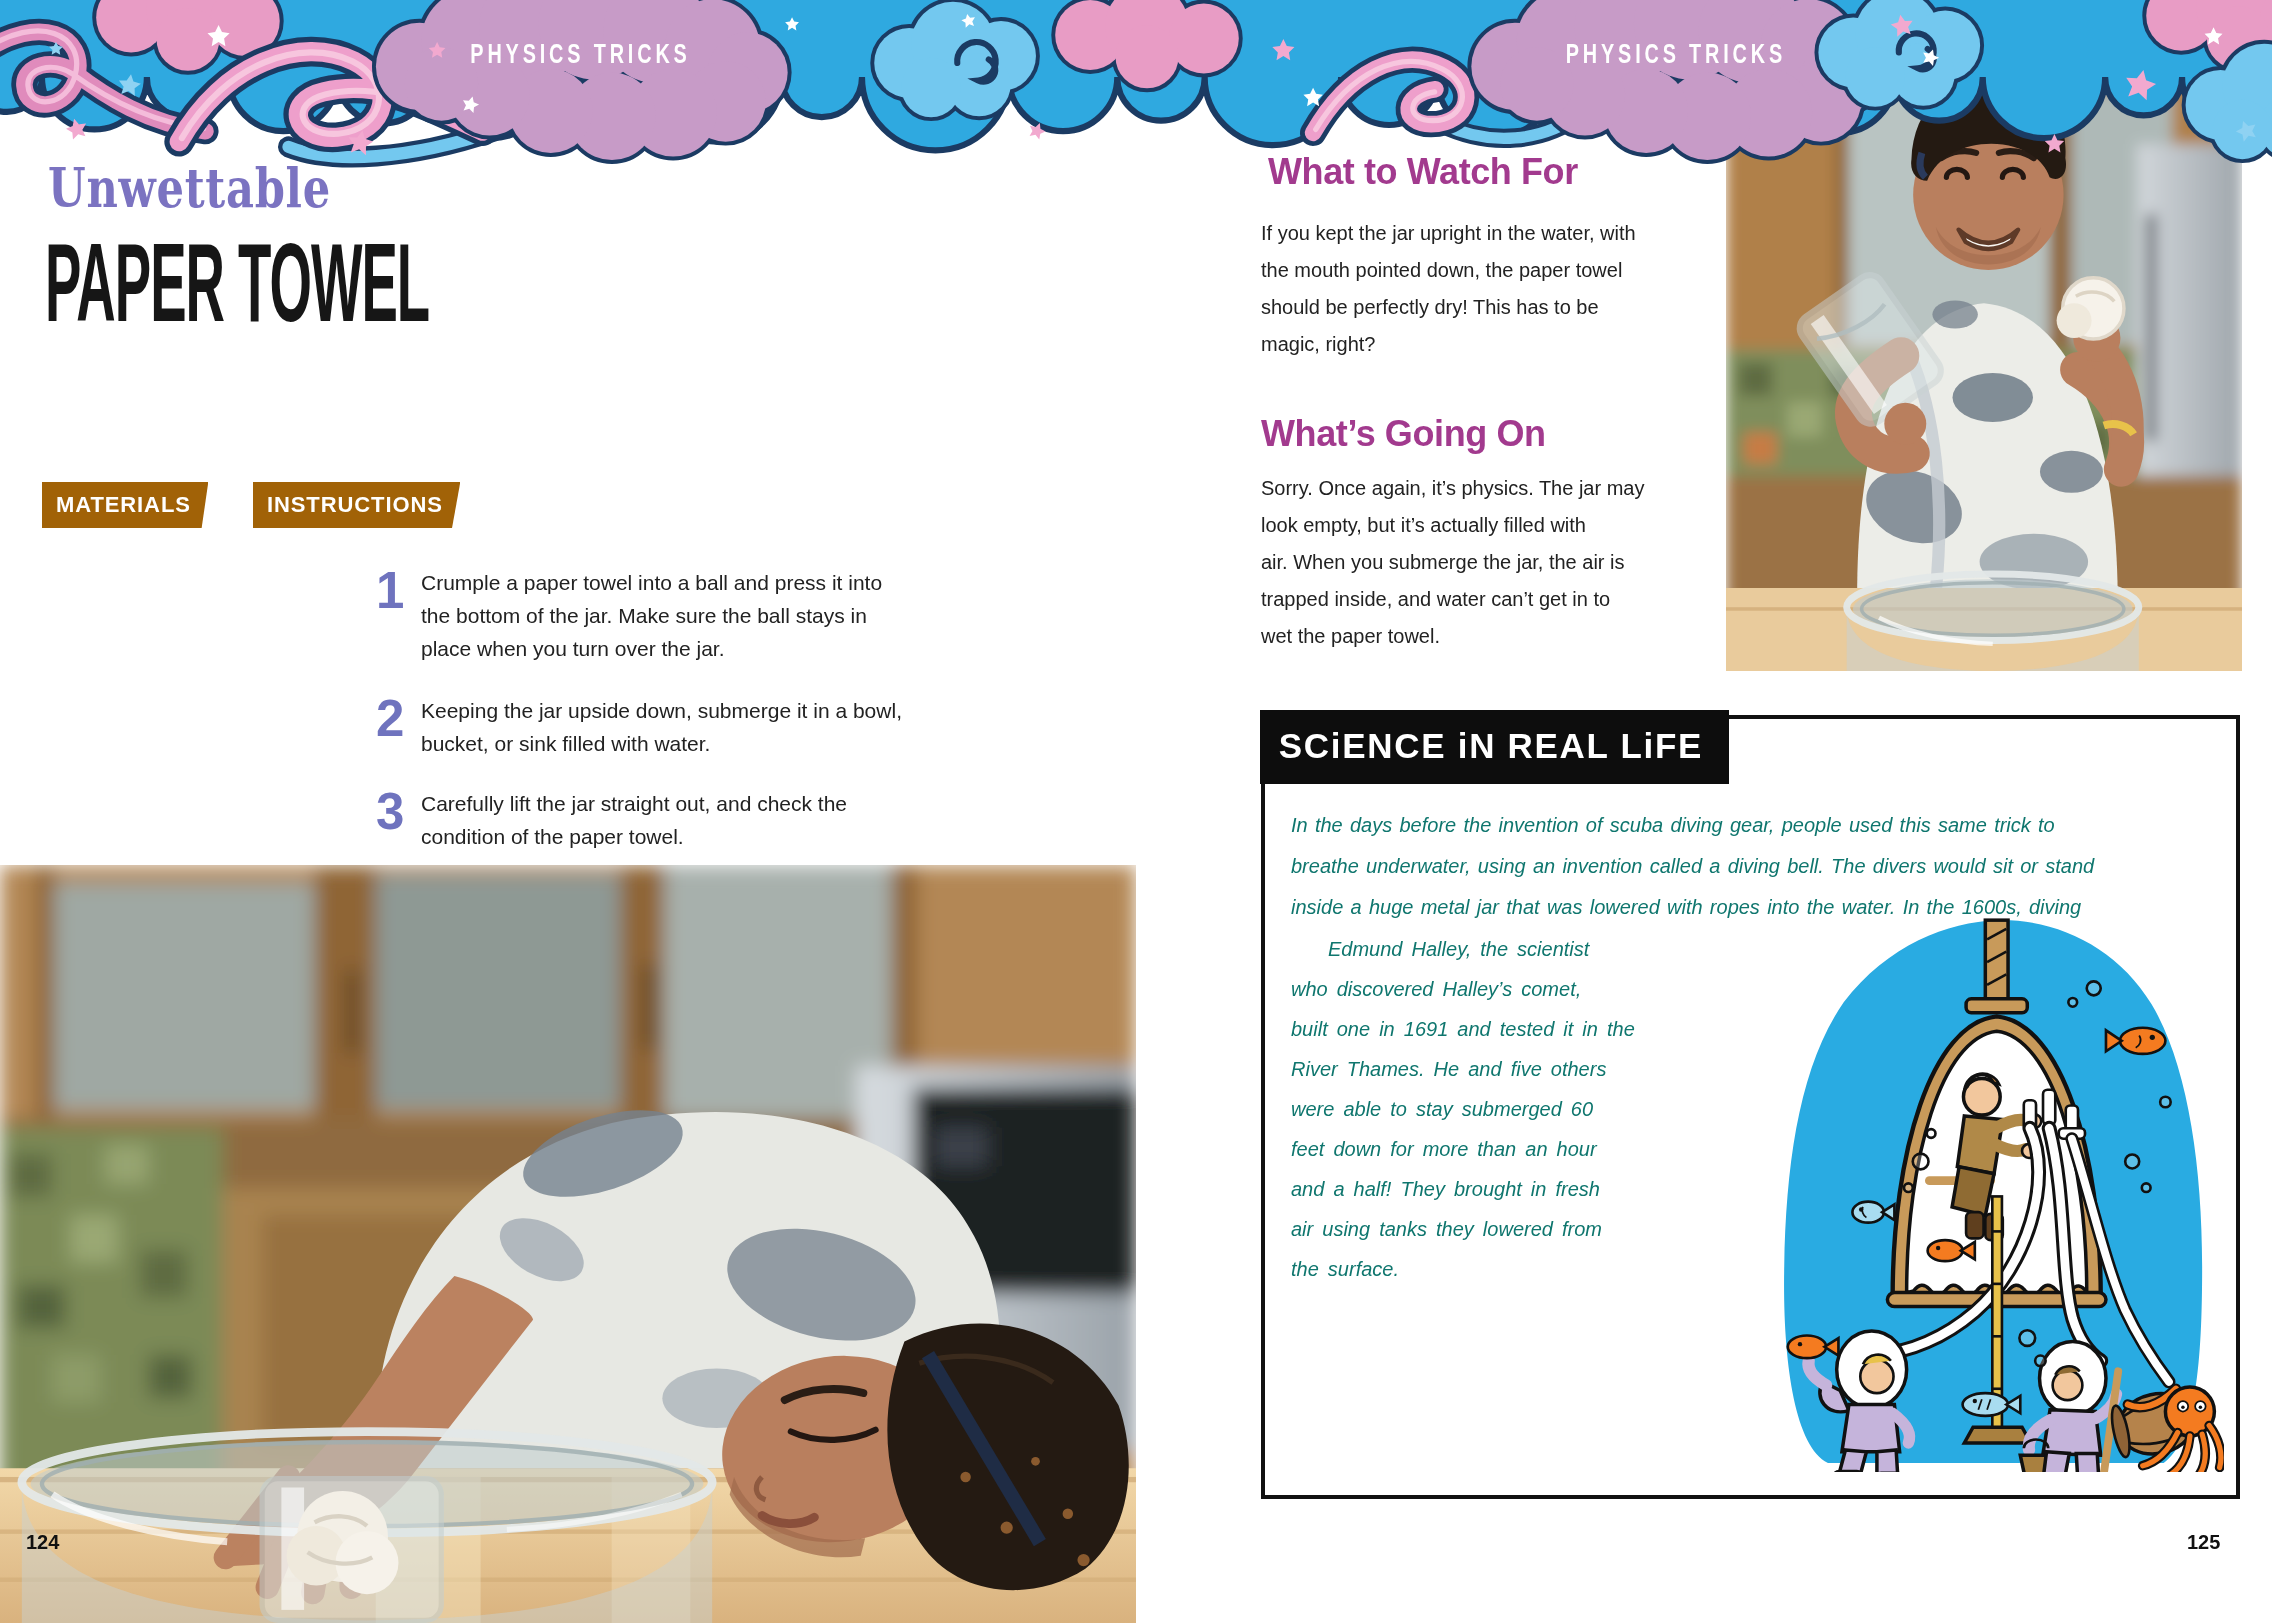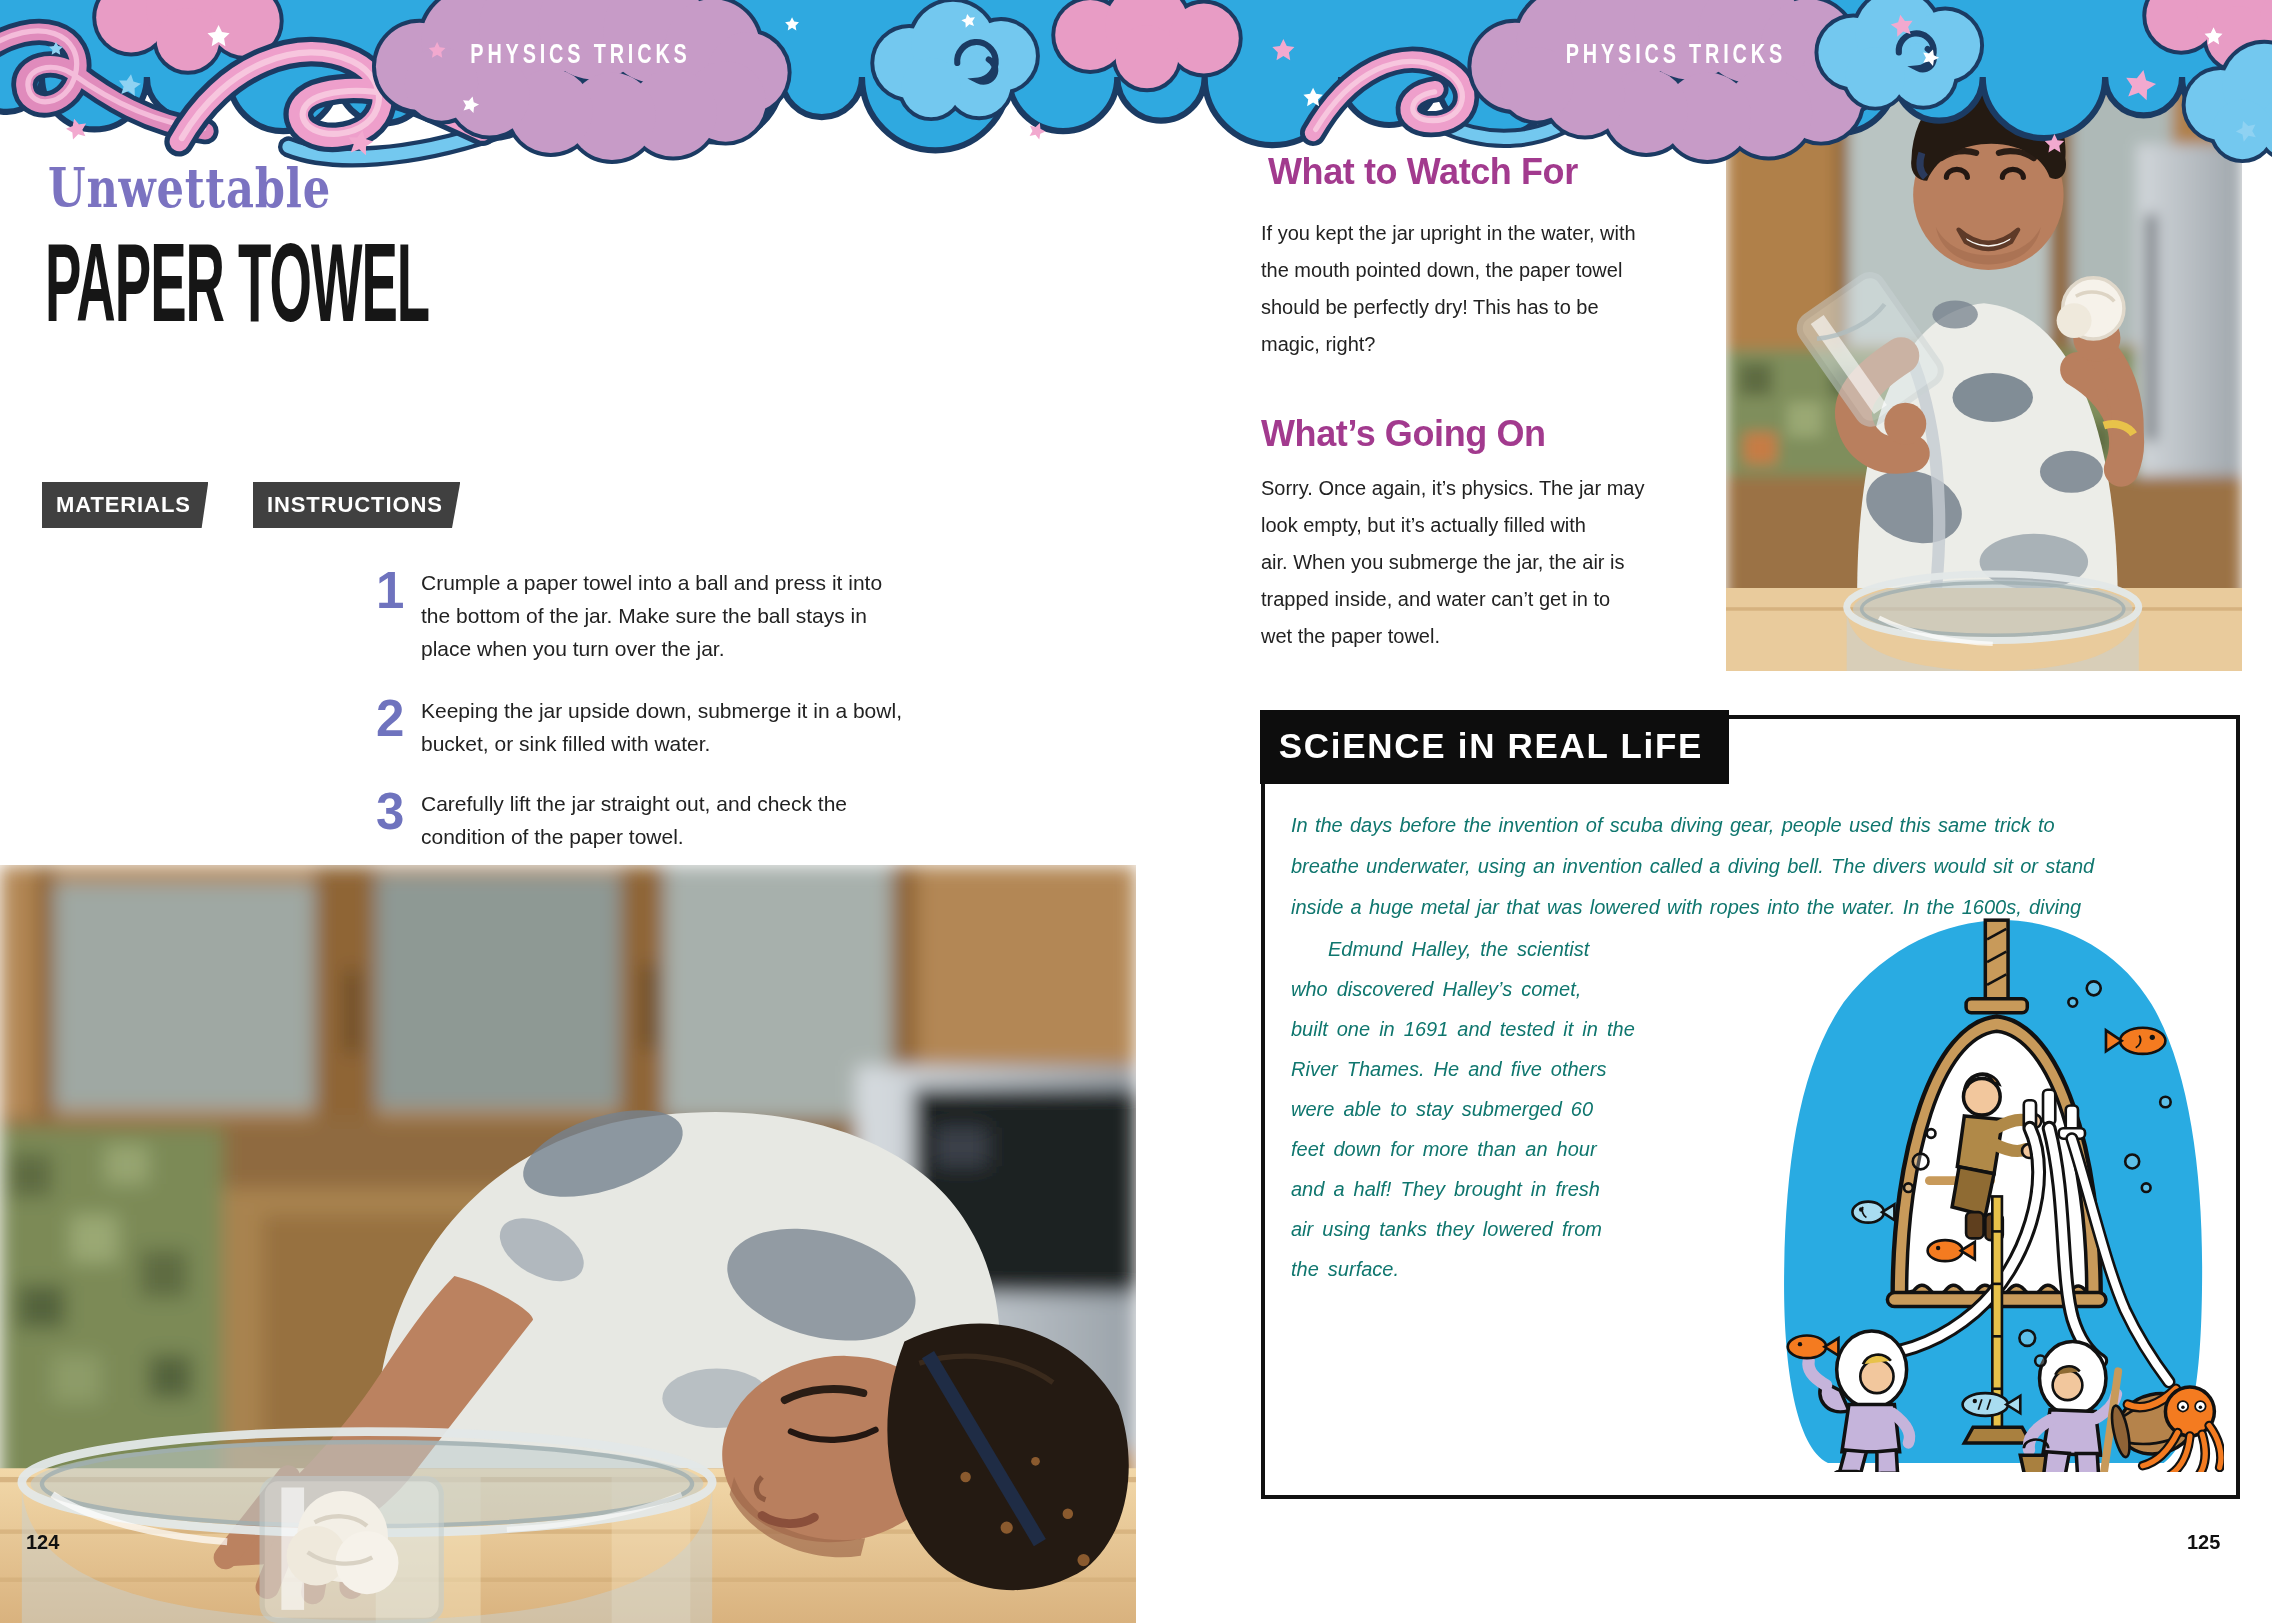--- a/index.html
+++ b/index.html
@@ -11,21 +11,21 @@
   
   #banner{left:0;top:0;width:2273px;height:188px;z-index:50;}
 
   
   #title-script{left:48px;top:156px;font-family:"DejaVu Serif",serif;font-weight:bold;
     font-size:54px;color:#7B73C1;transform:scaleX(.80);transform-origin:0 0;letter-spacing:0.9px;}
   #title-main{left:45px;top:220px;font-weight:900;font-size:91px;color:#161616;
     letter-spacing:-1.7px;transform:scale(.60,1.22);transform-origin:0 0;}
   #subtitle{left:49px;top:367px;width:787px;font-size:25px;font-weight:bold;
     color:#A13B90;line-height:38px;letter-spacing:-0.2px;}
-  .hdr-box{background:#404040;color:#ffffff;font-weight:bold;font-size:22px;letter-spacing:0.9px;
+  .hdr-box{background:#a16207;color:#ffffff;font-weight:bold;font-size:22px;letter-spacing:0.9px;
     padding:9.6px 17.5px 10.5px 14px;clip-path:polygon(0 0,100% 0,96% 100%,0 100%);}
   #materials-box{left:42px;top:482px;}
   #instructions-box{left:253px;top:482px;}
   #materials-list{left:50px;top:535px;width:219px;list-style:none;margin:0;padding:0;
     font-size:20px;font-weight:bold;color:#111;line-height:23.6px;}
   #materials-list li{margin-bottom:12.2px;padding-left:26px;text-indent:-26px;}
   .step{position:absolute;left:376px;width:568px;}
   .step-num{position:absolute;left:0;top:-5.2px;font-size:51px;font-weight:900;color:#6F73BE;}
   .step-text{position:absolute;left:45px;top:0;font-size:21px;color:#222;line-height:33px;width:542px;}
   #step-1{top:566px;} #step-2{top:694px;} #step-3{top:787px;}

